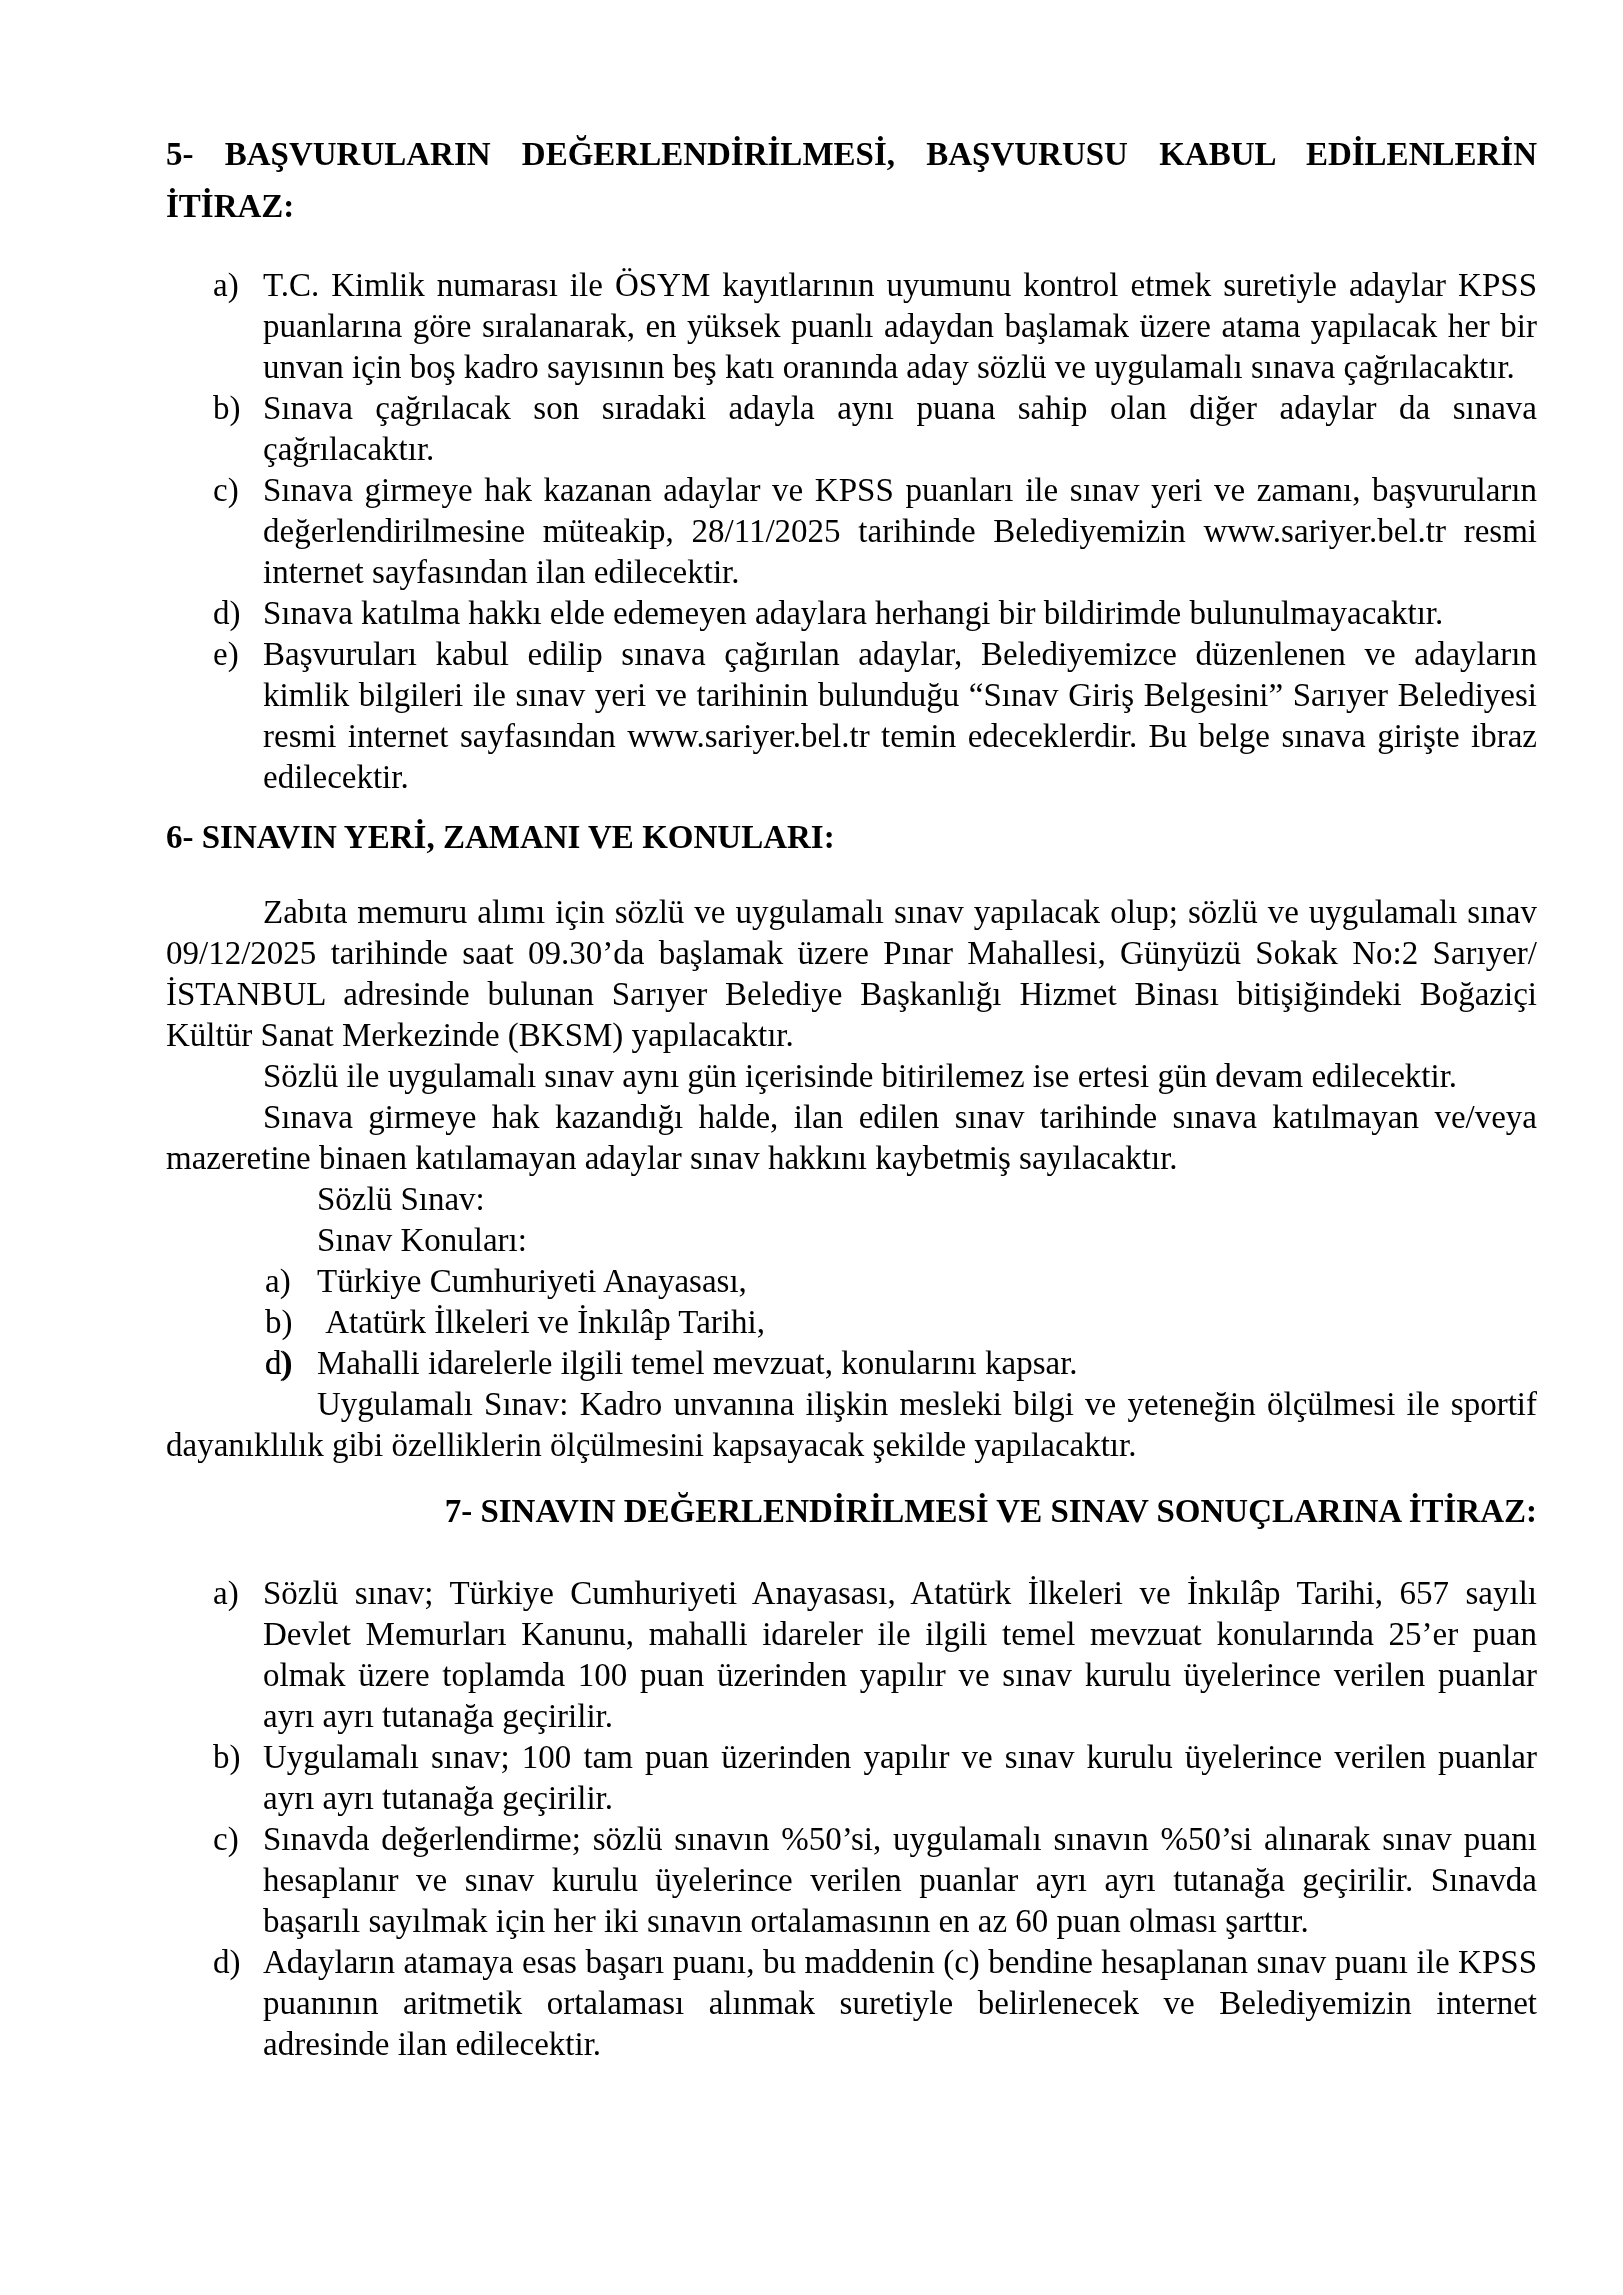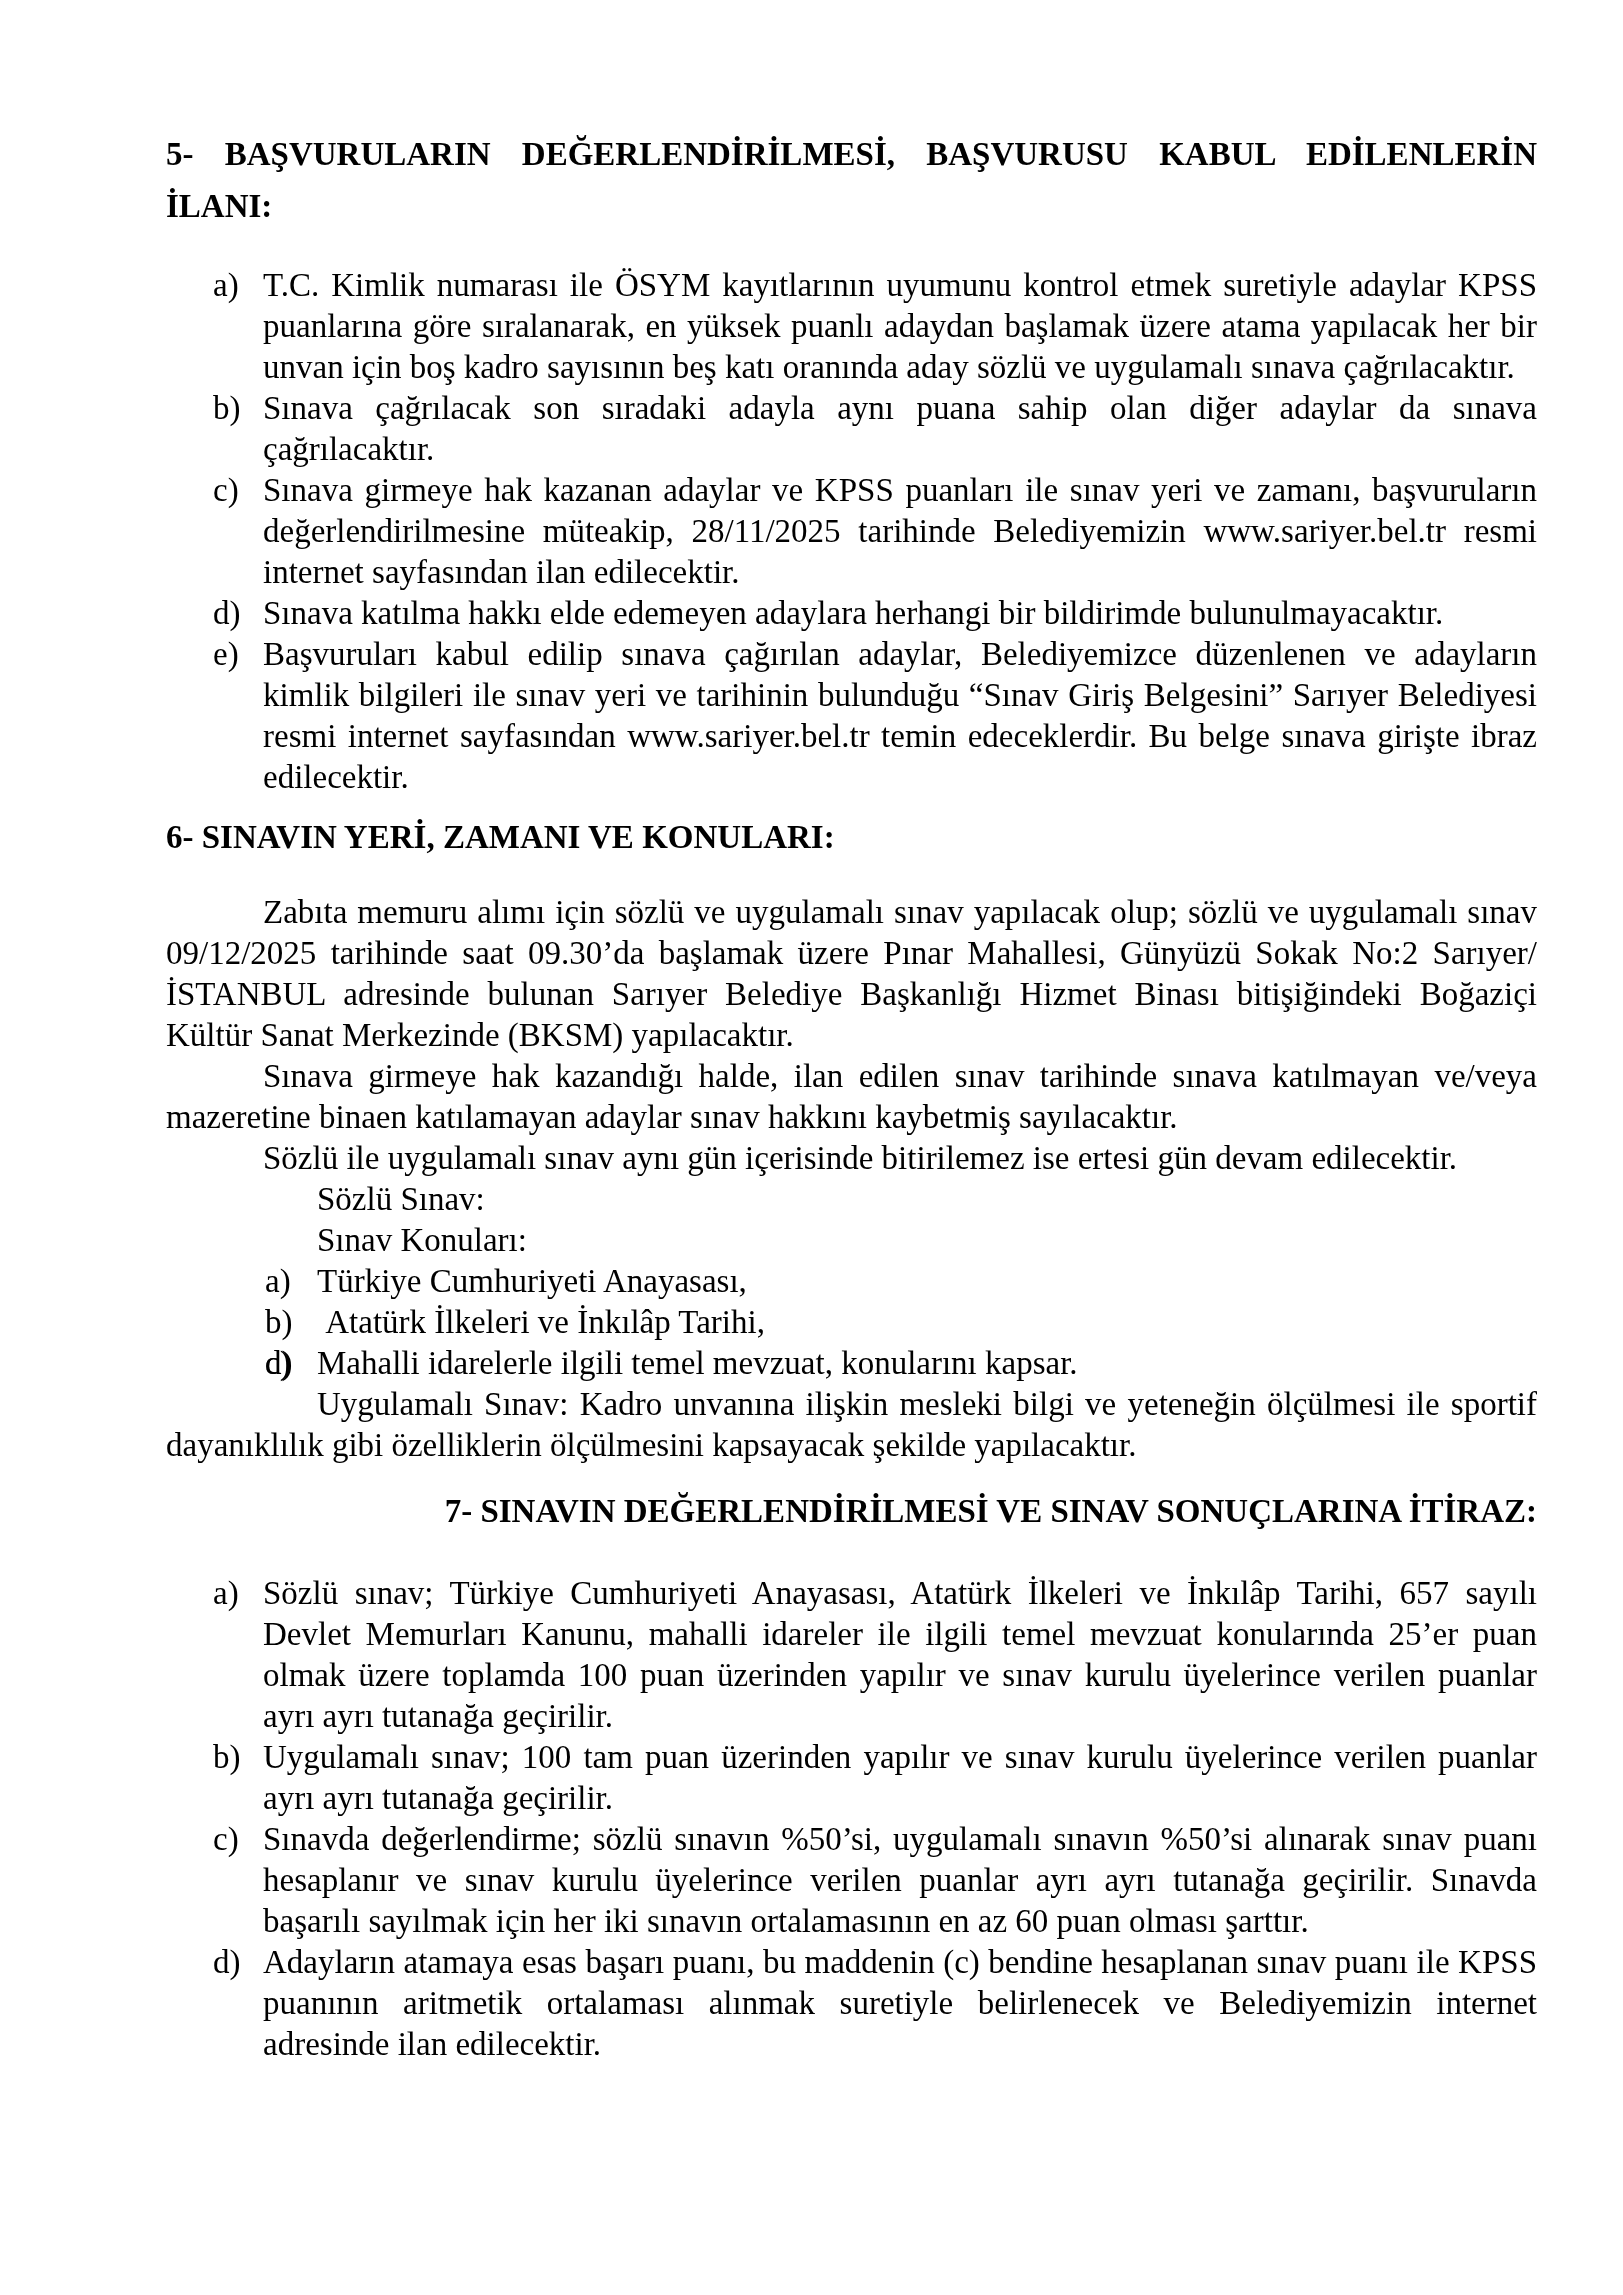--- a/index.html
+++ b/index.html
@@ -63,21 +63,21 @@
     text-align: left;
   }
 </style>
 </head>
 <body>
 
 <div class="page">
 
   <div class="heading h5">
     <span class="hline stretch">5- BAŞVURULARIN DEĞERLENDİRİLMESİ, BAŞVURUSU KABUL EDİLENLERİN</span>
-    <span class="hline">İLANI:</span>
+    <span class="hline">İTİRAZ:</span>
   </div>
 
   <div class="list">
     <div class="li">
       <span class="marker">a)</span>
       <span>T.C. Kimlik numarası ile ÖSYM kayıtlarının uyumunu kontrol etmek suretiyle adaylar KPSS puanlarına göre sıralanarak, en yüksek puanlı adaydan başlamak üzere atama yapılacak her bir unvan için boş kadro sayısının beş katı oranında aday sözlü ve uygulamalı sınava çağrılacaktır.</span>
     </div>
     <div class="li">
       <span class="marker">b)</span>
       <span>Sınava çağrılacak son sıradaki adayla aynı puana sahip olan diğer adaylar da sınava çağrılacaktır.</span>
@@ -92,22 +92,22 @@
     </div>
     <div class="li">
       <span class="marker">e)</span>
       <span>Başvuruları kabul edilip sınava çağırılan adaylar, Belediyemizce düzenlenen ve adayların kimlik bilgileri ile sınav yeri ve tarihinin bulunduğu “Sınav Giriş Belgesini” Sarıyer Belediyesi resmi internet sayfasından www.sariyer.bel.tr temin edeceklerdir. Bu belge sınava girişte ibraz edilecektir.</span>
     </div>
   </div>
 
   <div class="heading h6">6- SINAVIN YERİ, ZAMANI VE KONULARI:</div>
 
   <p class="para">Zabıta memuru alımı için sözlü ve uygulamalı sınav yapılacak olup; sözlü ve uygulamalı sınav 09/12/2025 tarihinde saat 09.30’da başlamak üzere Pınar Mahallesi, Günyüzü Sokak No:2 Sarıyer/İSTANBUL adresinde bulunan Sarıyer Belediye Başkanlığı Hizmet Binası bitişiğindeki Boğaziçi Kültür Sanat Merkezinde (BKSM) yapılacaktır.</p>
+  <p class="para">Sözlü ile uygulamalı sınav aynı gün içerisinde bitirilemez ise ertesi gün devam edilecektir.</p>
   <p class="para">Sınava girmeye hak kazandığı halde, ilan edilen sınav tarihinde sınava katılmayan ve/veya mazeretine binaen katılamayan adaylar sınav hakkını kaybetmiş sayılacaktır.</p>
-  <p class="para">Sözlü ile uygulamalı sınav aynı gün içerisinde bitirilemez ise ertesi gün devam edilecektir.</p>
 
   <p class="label-line">Sözlü Sınav:</p>
   <p class="label-line">Sınav Konuları:</p>
 
   <div class="list deep">
     <div class="li">
       <span class="marker">a)</span>
       <span>Türkiye Cumhuriyeti Anayasası,</span>
     </div>
     <div class="li">

